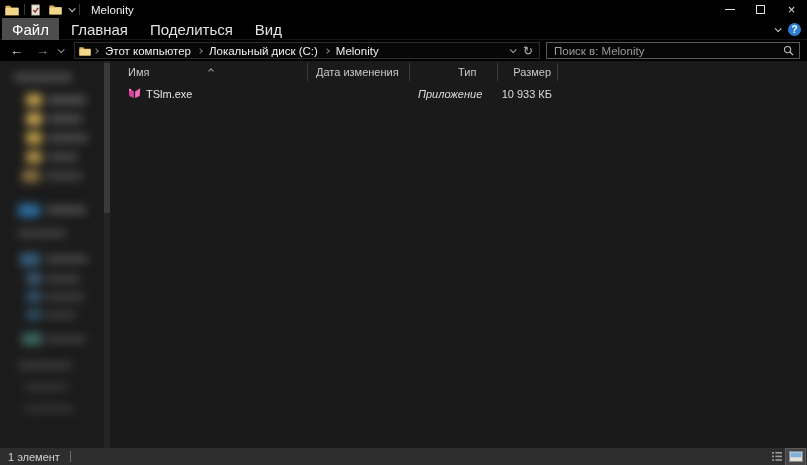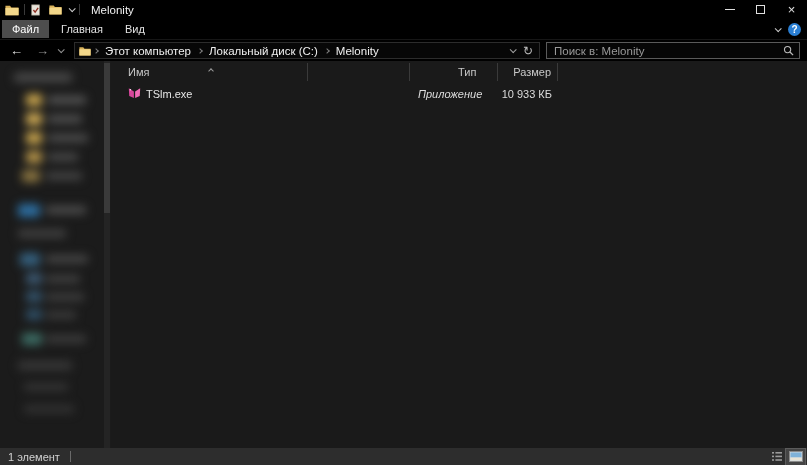--- a/index.html
+++ b/index.html
@@ -18,21 +18,21 @@
   .wincontrols { position:absolute; right:0; top:0; height:19px; display:flex; }
   .winbtn { width:31px; height:19px; display:flex; align-items:center; justify-content:center;
             background:transparent; border:none; color:#e0e0e0; cursor:default; }
   .min-glyph { width:10px; height:0; border-top:1px solid #e0e0e0; display:block; }
   .max-glyph { width:9px; height:9px; border:1px solid #e0e0e0; display:block; }
   .close-glyph { font-size:13px; line-height:1; color:#e0e0e0; }
 
   
   .ribbon { position:absolute; top:19px; left:0; right:0; height:21px; background:#000;
             display:flex; align-items:center; border-bottom:1px solid #161616; }
-  .rtab { font-size:11px; color:#e2e2e2; padding:3px 10px; margin-right:2px;
+  .rtab { font-size:15px; color:#e2e2e2; padding:3px 10px; margin-right:2px;
           background:transparent; border:none; cursor:default; }
   .rtab.active { background:#4d4d4d; color:#ffffff; margin-left:2px; }
   .ribbon-right { position:absolute; right:6px; top:0; height:21px; display:flex;
                   align-items:center; gap:8px; }
   .chev { display:inline-block; width:5px; height:5px;
           border-right:1.4px solid #c9c9c9; border-bottom:1.4px solid #c9c9c9; }
   .chev.down { transform:rotate(45deg) translateY(-1px); }
   .chev.right { transform:rotate(-45deg); border-color:#7f7f7f; width:4px; height:4px; }
   .chev.up-sort { transform:rotate(-135deg); border-color:#9a9a9a; width:4px; height:4px; }
   .help-circle { width:13px; height:13px; border-radius:50%; background:#2a7fd4; color:#fff;
@@ -149,20 +149,21 @@
         </button>
       <button class="winbtn">
           <span class="close-glyph">×</span>
         </button>
     </span>
   </div>
 
   <div class="ribbon">
     <button class="rtab active">Файл</button>
     <button class="rtab">Главная</button>
+    <button class="rtab">Поделиться</button>
     <button class="rtab">Вид</button>
     <span class="ribbon-right">
       <button class="navbtn" style="display:flex">
         <span class="chev down"></span>
       </button>
       <button class="help-circle">?</button>
     </span>
   </div>
 
   <div class="addressrow">
@@ -248,20 +249,21 @@
       <div class="sb-scroll">
         <div class="sb-thumb"></div>
       </div>
     </div>
 
     <div class="content">
       <div class="colheaders">
         <button class="colh name">Имя</button>
         <span class="sortmark"><span class="chev up-sort"></span></span>
         <span class="colsep" style="left:196px"></span>
+        <button class="colh date">Дата изменения</button>
         <span class="colsep" style="left:298px"></span>
         <button class="colh type">Тип</button>
         <span class="colsep" style="left:386px"></span>
         <button class="colh size">Размер</button>
         <span class="colsep" style="left:446px"></span>
       </div>
 
       <button class="filerow">
         <span class="cell name">
           <span>

